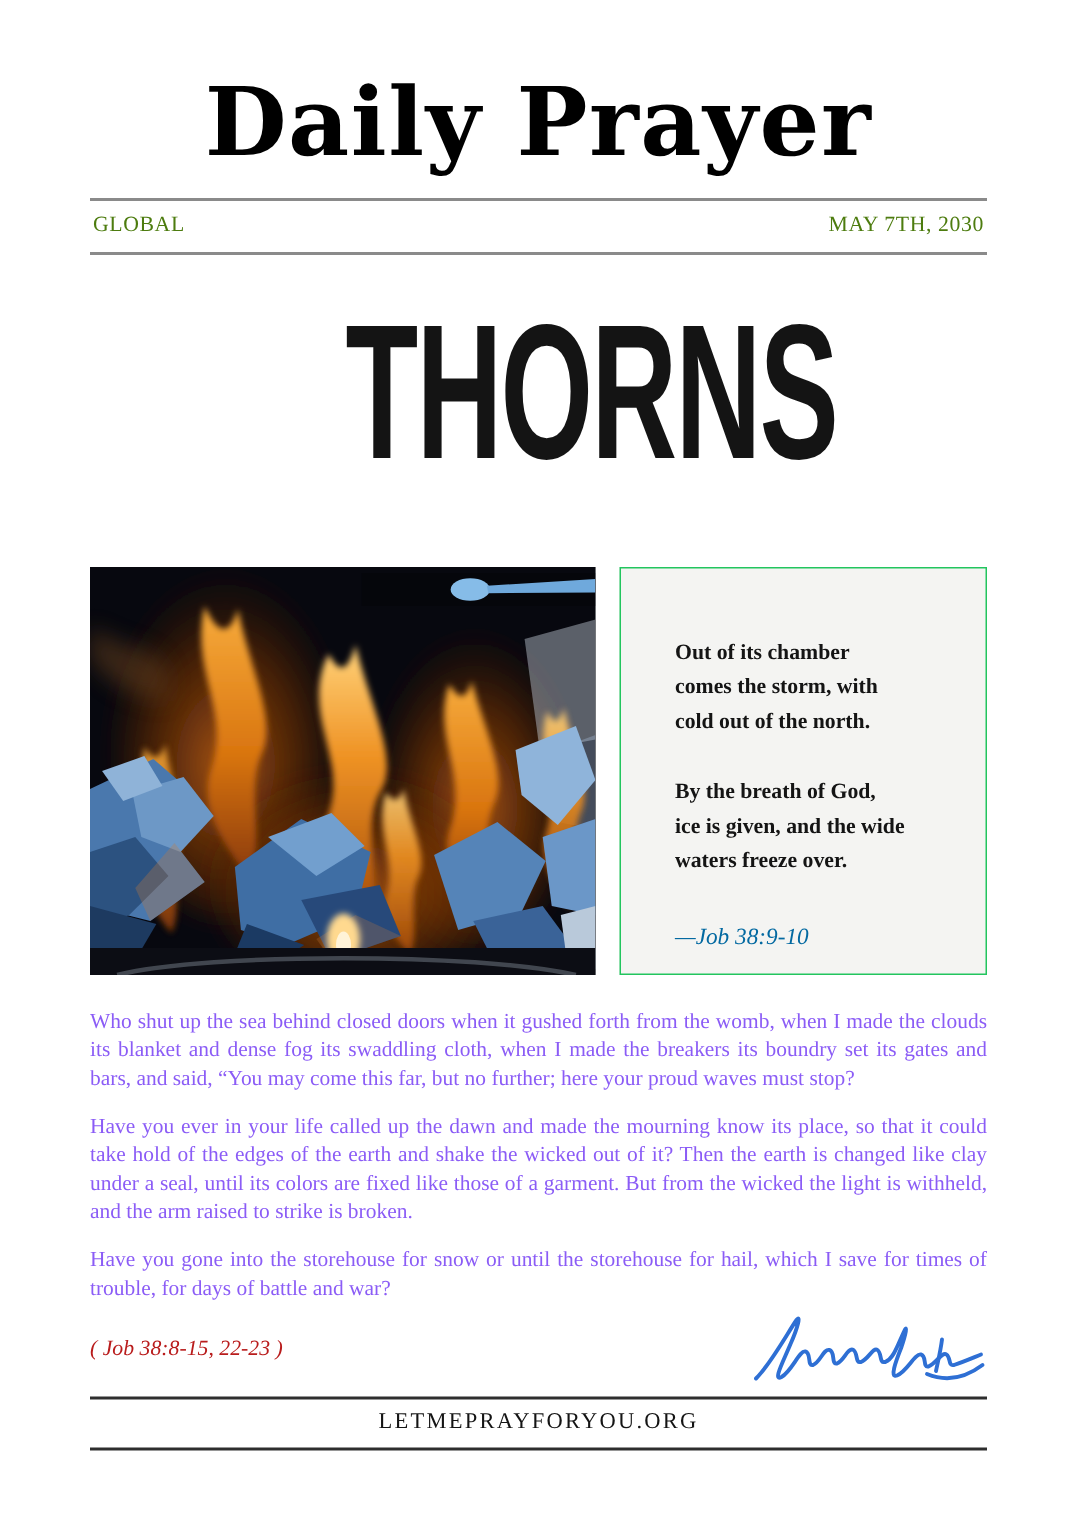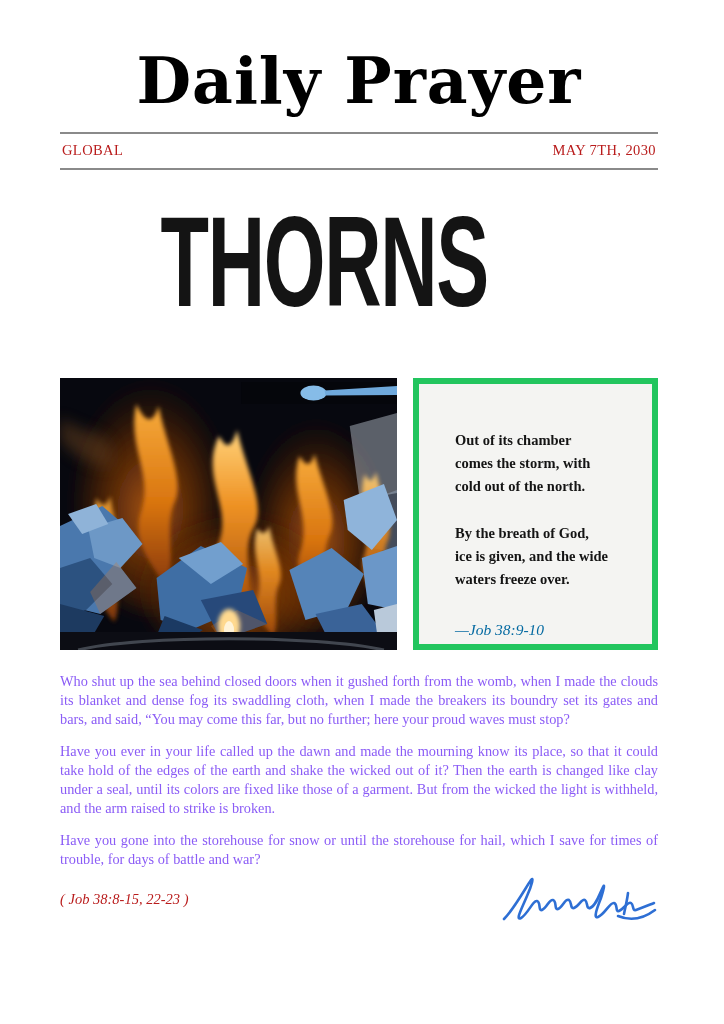--- a/index.html
+++ b/index.html
@@ -30,25 +30,25 @@
   .rule { border: none; height: 2px; background: #8a8a8a; }
   .rule-dark { background: #2e2e2e; height: 2px; }
   .rule-top { margin-top: 12px; }
   .meta-row {
     display: flex;
     justify-content: space-between;
     align-items: center;
     padding: 8px 2px 9px 2px;
     font-size: 14.5px;
     letter-spacing: 0.4px;
-    color: #b91c1c;
-  }
-
-  
-  .headline-wrap { text-align: left; margin-top: 36px; height: 112px; }
+    color: #4d7c0f;
+  }
+
+  
+  .headline-wrap { text-align: right; margin-top: 36px; height: 112px; }
   .headline {
     display: inline-block;
     font-family: "Liberation Sans", sans-serif;
     font-weight: 700;
     font-size: 128px;
     line-height: 112px;
     letter-spacing: -2px;
     color: #141414;
     transform: scaleX(0.62);
     transform-origin: 50% 50%;
@@ -66,21 +66,21 @@
     width: 337px;
     height: 272px;
     flex: 0 0 337px;
     overflow: hidden;
     background: #07080f;
   }
   .photo svg { display: block; width: 100%; height: 100%; }
 
   .quote-box {
     flex: 1;
-    border: 6px solid #22c55e;
+    border: 1px solid #22c55e;
     background: #f4f4f2;
     padding: 45px 24px 0 36px;
   }
   .stanza {
     font-weight: 700;
     font-size: 14.5px;
     line-height: 23px;
     white-space: pre-line;
     color: #141414;
     margin-bottom: 24px;
@@ -245,14 +245,19 @@
             <path d="M4,44 C14,34 26,12 31,5 C34,1 32,10 27,21 C22,33 15,46 21,43 C28,39 33,25 37,26 C41,27 38,36 42,35 C47,33 49,24 53,25 C57,26 54,35 58,34 C63,32 65,23 69,25 C72,27 70,34 74,33 C79,31 82,23 85,25 C88,27 86,34 90,33"></path>
             <path d="M90,33 C96,31 99,20 103,12 C105,8 104,14 101,23 C97,33 93,44 98,42 C105,39 110,27 114,28 C118,29 115,37 119,36 C124,34 128,26 131,28 C134,30 132,36 136,35 C142,33 149,30 154,28"></path>
             <path d="M118,41 C130,46 143,44 155,35"></path>
             <path d="M128,18 C127,26 125,34 124,39"></path>
           </g>
         </svg>
       </span>
     </div>
   </div>
 
+  <footer class="footer">
+    <div class="rule rule-dark"></div>
+    <div class="site">LETMEPRAYFORYOU.ORG</div>
+    <div class="rule rule-dark"></div>
+  </footer>
 
 </div>
 
 </body></html>

